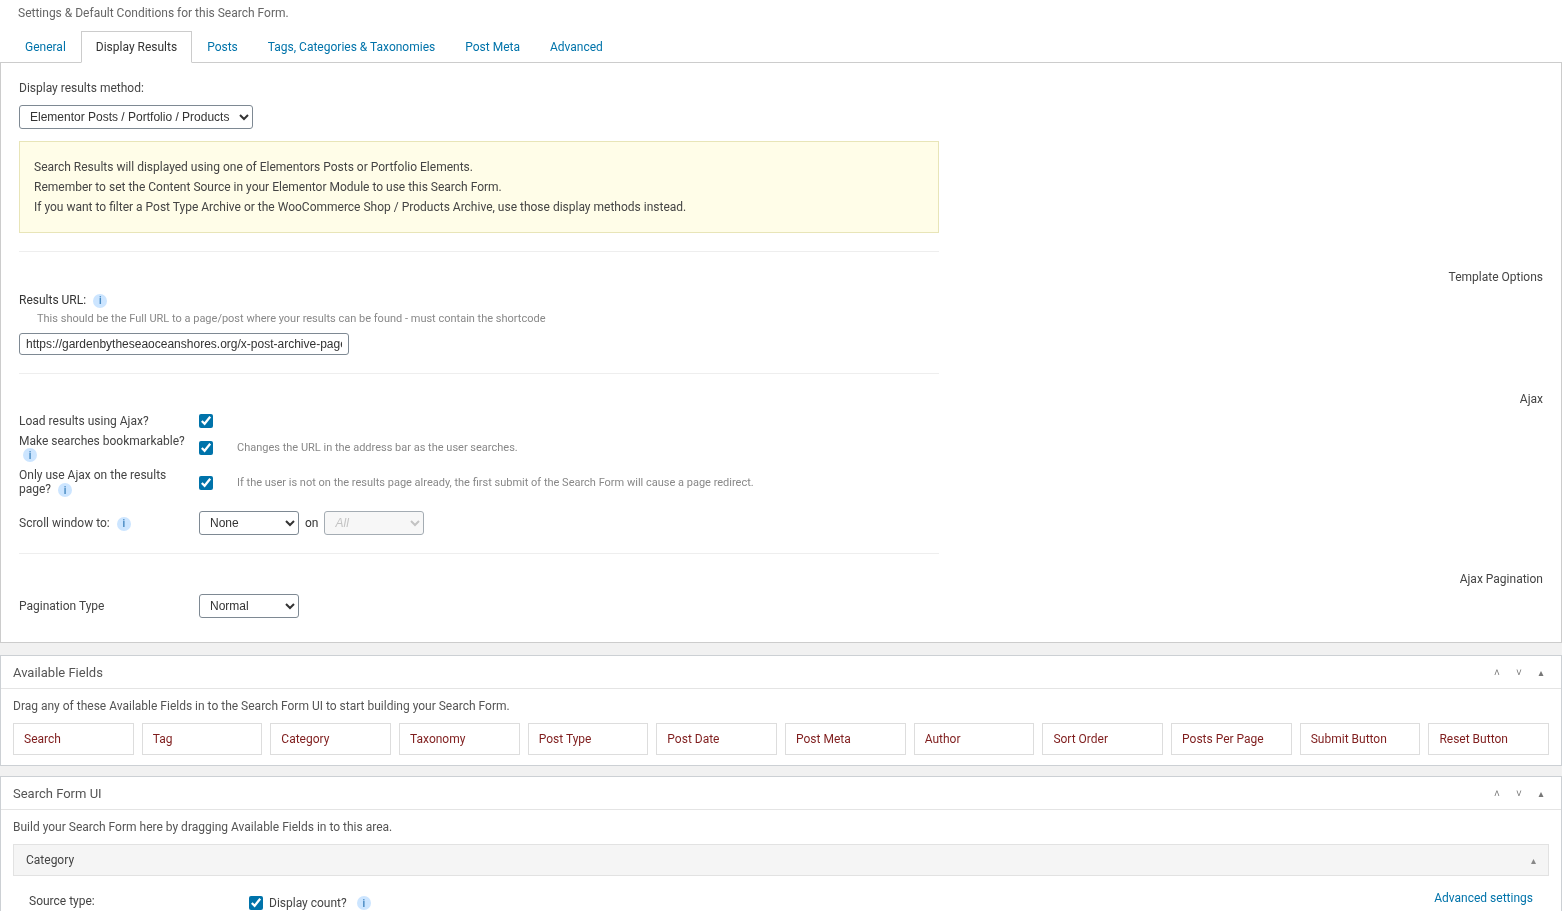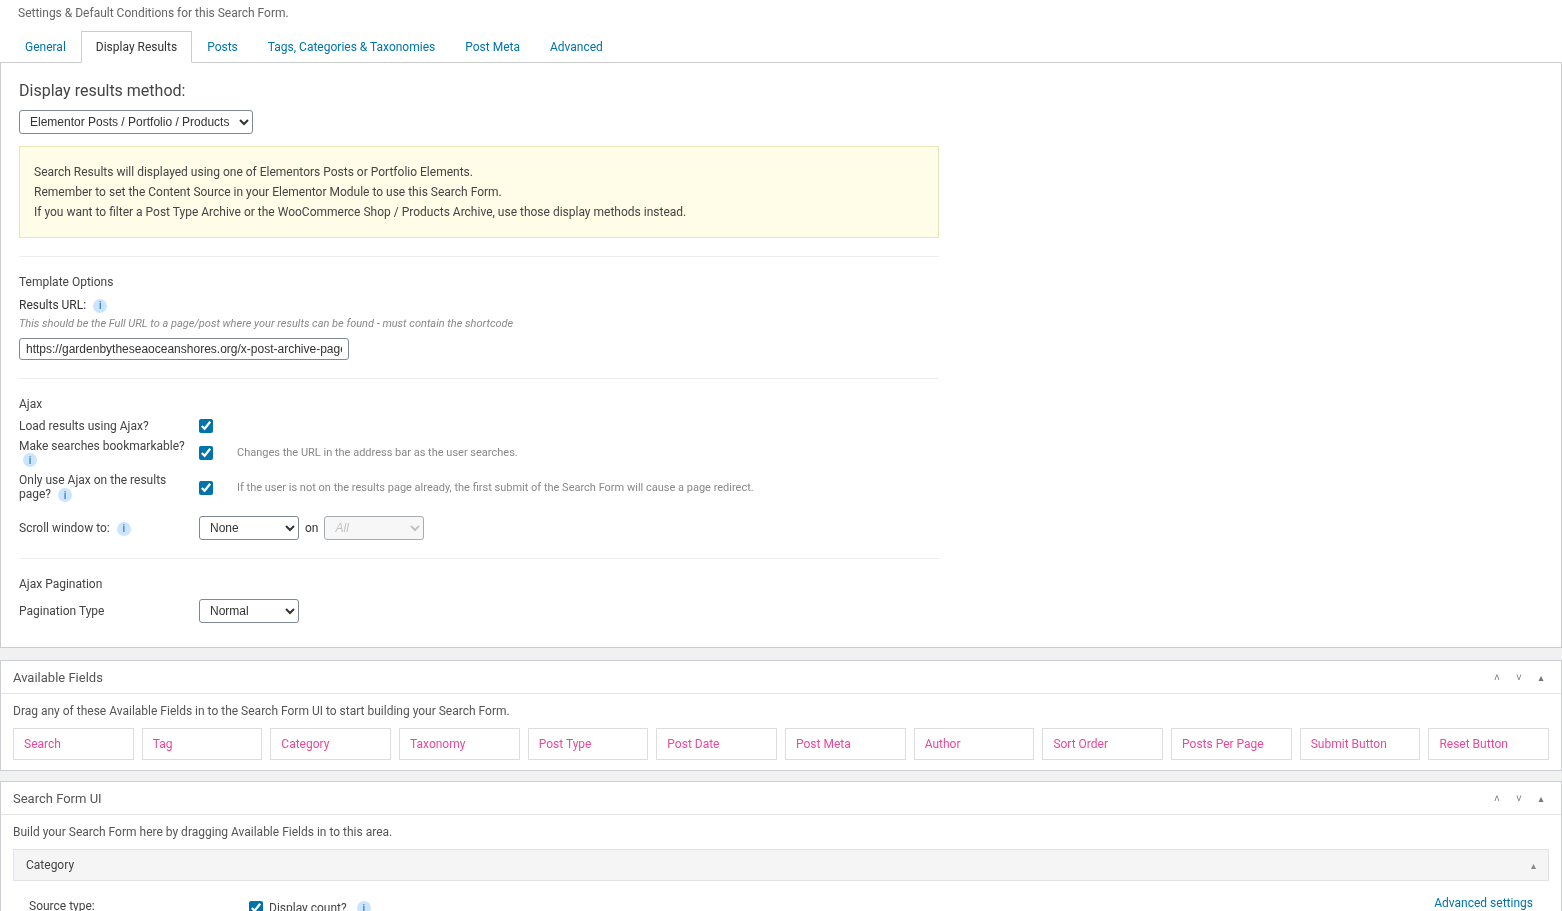--- a/index.html
+++ b/index.html
@@ -4,47 +4,47 @@
 <style>
   * { box-sizing: border-box; margin: 0; padding: 0; }
   body { font-family: -apple-system, BlinkMacSystemFont, "Segoe UI", Roboto, sans-serif; font-size: 13px; color: #333; background: #f1f1f1; }
   .page { padding: 0 0 20px 0; }
   .top-desc { padding: 6px 18px 10px; color: #666; font-size: 12px; background: #fff; }
   .tabs-container { background: #fff; border-bottom: 1px solid #ccc; }
   .tabs { display: flex; margin: 0 10px; position: relative; bottom: -1px; }
   .tab { padding: 8px 14px; font-size: 12px; color: #0073aa; cursor: pointer; border: 1px solid transparent; }
   .tab.active { color: #333; border: 1px solid #ccc; border-bottom: 1px solid #fff; background: #fff; }
   .tab-content { background: #fff; padding: 18px; border: 1px solid #ccc; border-top: none; margin: 0 0 12px 0; }
-  .section-label { font-size: 16px; color: #444; margin-bottom: 10px; }
-  .section-heading { font-size: 12px; color: #444; margin: 14px 0 8px; }
+  .section-label { font-size: 12px; color: #444; margin-bottom: 10px; }
+  .section-heading { font-size: 12px; color: #444; margin: 14px 0 8px; text-align: right; }
   select, input[type="text"] { border: 1px solid #7e8993; border-radius: 3px; padding: 3px 6px; font-size: 12px; background: #fff; color: #333; }
   select { min-width: 100px; }
   .select-wide { min-width: 180px; }
   .notice { background: #fffde8; border: 1px solid #e8e5b8; padding: 12px 14px; margin: 12px 0 18px; font-size: 12px; color: #444; max-width: 920px; }
   .notice p { margin: 6px 0; }
   hr.sep { border: none; border-top: 1px solid #eee; margin: 18px 0; max-width: 920px; }
-  .help-text { font-size: 11px; color: #888; margin: 2px 0 8px; font-style: italic; }
+  .help-text { font-size: 11px; color: #888; margin: 2px 18px 8px; }
   .url-input { width: 330px; }
   .row { display: flex; align-items: center; margin: 6px 0; font-size: 12px; }
   .row-label { width: 180px; padding-right: 2px; color: #444; }
   .checkbox-cell { width: 20px; display: flex; align-items: center; }
   .desc-inline { font-size: 11px; color: #888; margin-left: 18px; }
   .info-icon { display: inline-flex; width: 14px; height: 14px; border-radius: 50%; background: #cce5ff; color: #4a8cc4; font-size: 10px; font-weight: bold; align-items: center; justify-content: center; margin-left: 4px; vertical-align: middle; cursor: help; }
   input[type="checkbox"] { width: 14px; height: 14px; accent-color: #0073aa; }
   .scroll-row select + span { margin: 0 6px; }
 
   .panel { background: #fff; border: 1px solid #ccd0d4; margin: 10px 0 0 0; }
   .panel-header { background: #fff; border-bottom: 1px solid #e4e4e4; padding: 8px 12px; display: flex; justify-content: space-between; align-items: center; }
   .panel-title { font-size: 13px; font-weight: normal; color: #555; }
   .panel-controls { display: flex; gap: 6px; }
   .panel-ctrl { width: 16px; height: 16px; display: flex; align-items: center; justify-content: center; color: #777; cursor: pointer; font-size: 10px; }
   .panel-body { padding: 10px 12px; }
   .panel-desc { font-size: 12px; color: #555; margin-bottom: 10px; }
   .fields-grid { display: flex; gap: 8px; flex-wrap: wrap; }
-  .field-chip { flex: 1; min-width: 95px; border: 1px solid #ddd; background: #fff; padding: 8px 10px; font-size: 12px; color: #ec4899; cursor: grab; }
+  .field-chip { flex: 1; min-width: 95px; border: 1px solid #ddd; background: #fff; padding: 8px 10px; font-size: 12px; color: #7f1d1d; cursor: grab; }
 
   .accordion-bar { background: #f5f5f5; border: 1px solid #e2e2e2; padding: 8px 12px; font-size: 12px; color: #444; display: flex; justify-content: space-between; align-items: center; margin-bottom: 0; }
   .form-ui-body { padding: 14px 16px; background: #fff; }
   .two-col { display: flex; gap: 30px; }
   .col-left { width: 190px; }
   .col-mid { flex: 1; }
   .col-right { width: 140px; text-align: right; }
   .small-label { font-size: 12px; color: #444; margin: 4px 0 4px; display: block; }
   .chk-row { display: flex; align-items: center; gap: 6px; font-size: 12px; color: #444; margin: 6px 0; }
   .adv-link { color: #0073aa; font-size: 12px; cursor: pointer; }

